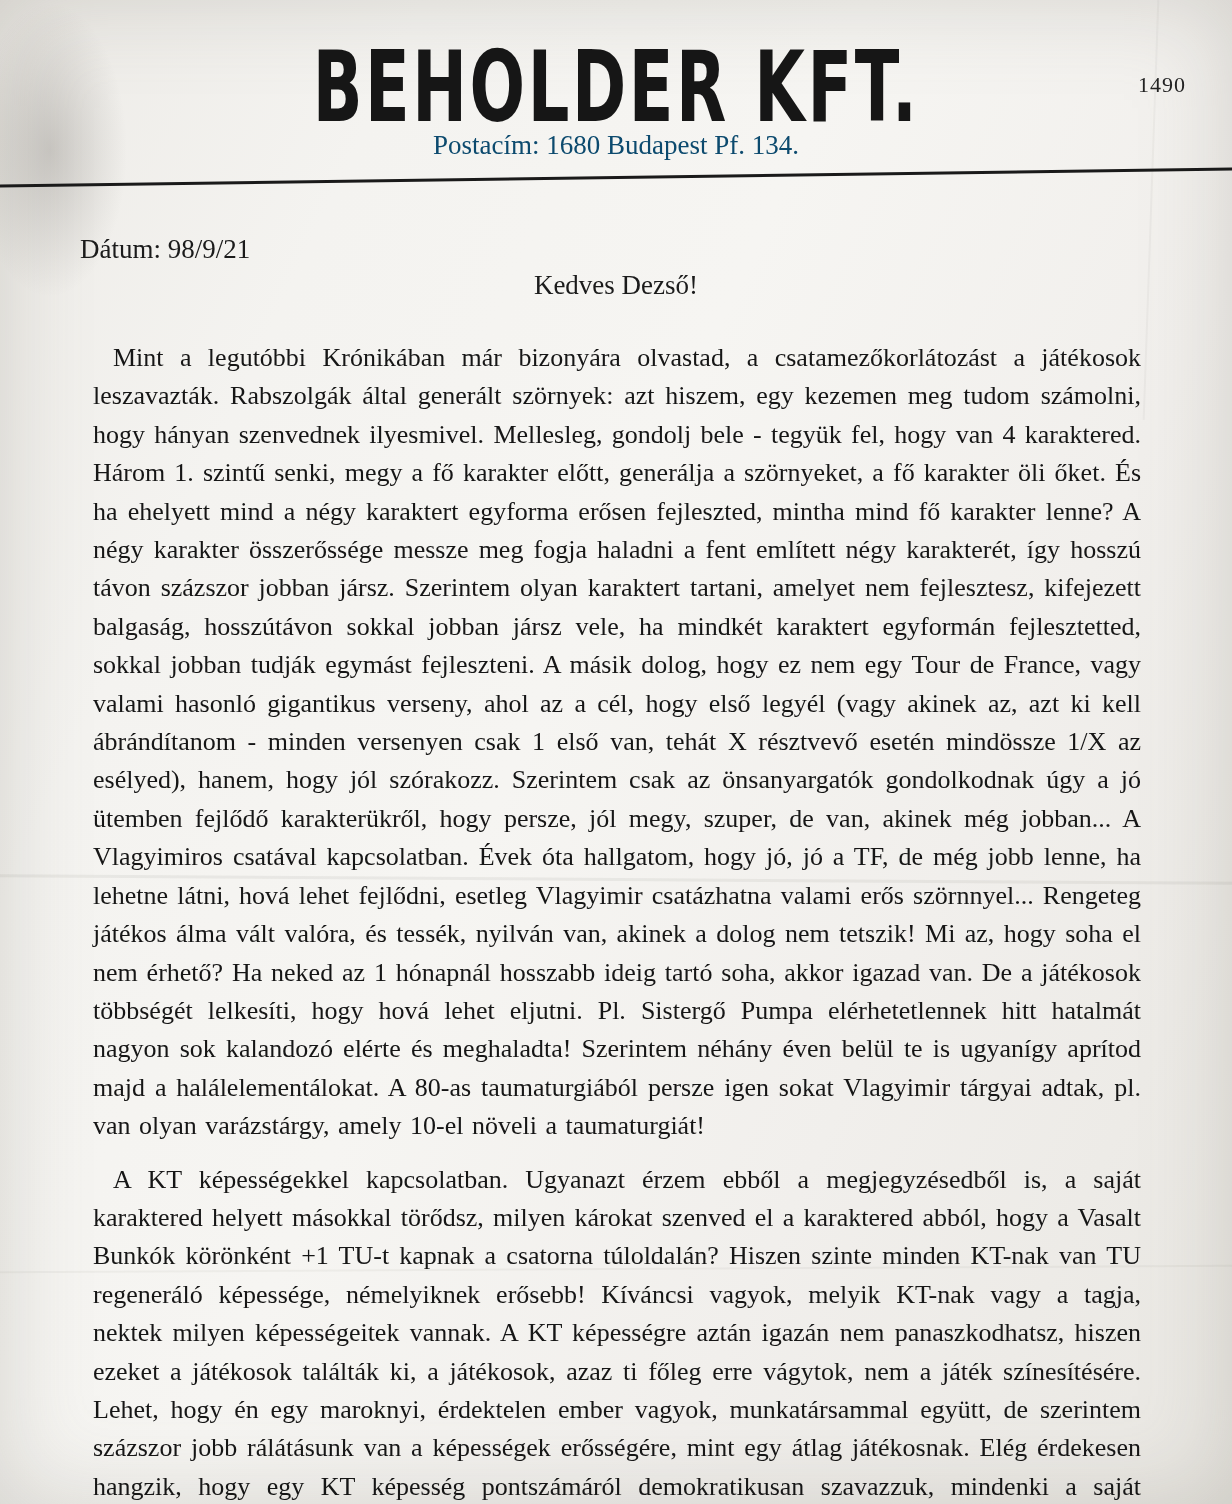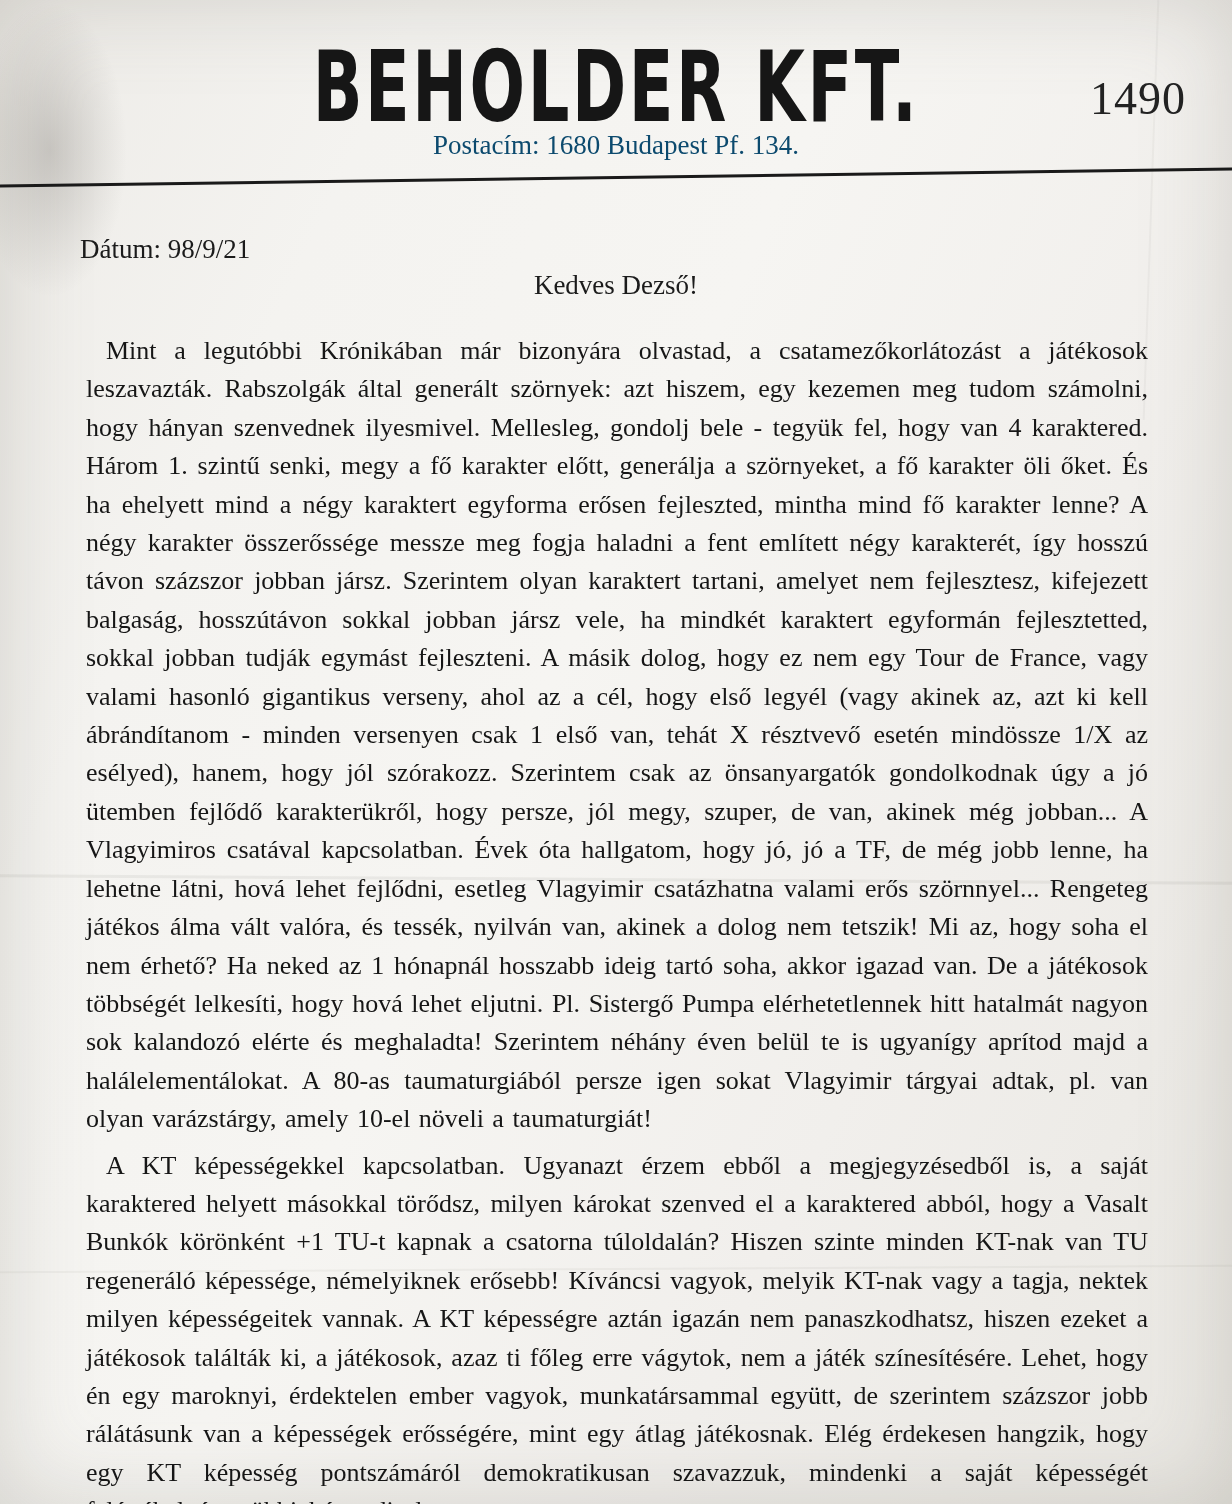--- a/index.html
+++ b/index.html
@@ -34,21 +34,21 @@
     font-weight:900;
     font-size:76px;
     letter-spacing:3px;
     color:#161616;
     transform:scale(0.86,1.3);
     transform-origin:50% 20%;
     margin:0;
   }
   .page-number{
     position:absolute;top:72px;right:46px;
-    font-size:46px;letter-spacing:1px;color:#222;
+    font-size:22px;letter-spacing:1px;color:#222;
   }
   .address-line{
     position:absolute;top:130px;left:0;width:100%;
     text-align:center;font-size:27px;color:#0c4a6e;
   }
   .header-rule{
     position:absolute;top:176px;left:-14px;width:1262px;height:3px;
     background:#1a1a1a;transform:rotate(-0.8deg);
   }
 
@@ -60,21 +60,21 @@
     position:absolute;top:270px;left:0;width:100%;
     text-align:center;font-size:27px;
   }
 
   .letter-body{
     position:absolute;top:324px;left:78px;width:1078px;
     font-size:26px;line-height:38.4px;
     text-align:justify;
     color:#161616;
   }
-  .letter-body p{margin:8px;text-indent:20px;word-spacing:2px;}
+  .letter-body p{margin:15px;text-indent:20px;word-spacing:2px;}
 </style>
 </head>
 <body>
 
 <div class="paper"></div>
 <div class="smudge"></div>
 <div class="crease h1c"></div>
 <div class="crease h2c"></div>
 <div class="crease v1c"></div>
 

